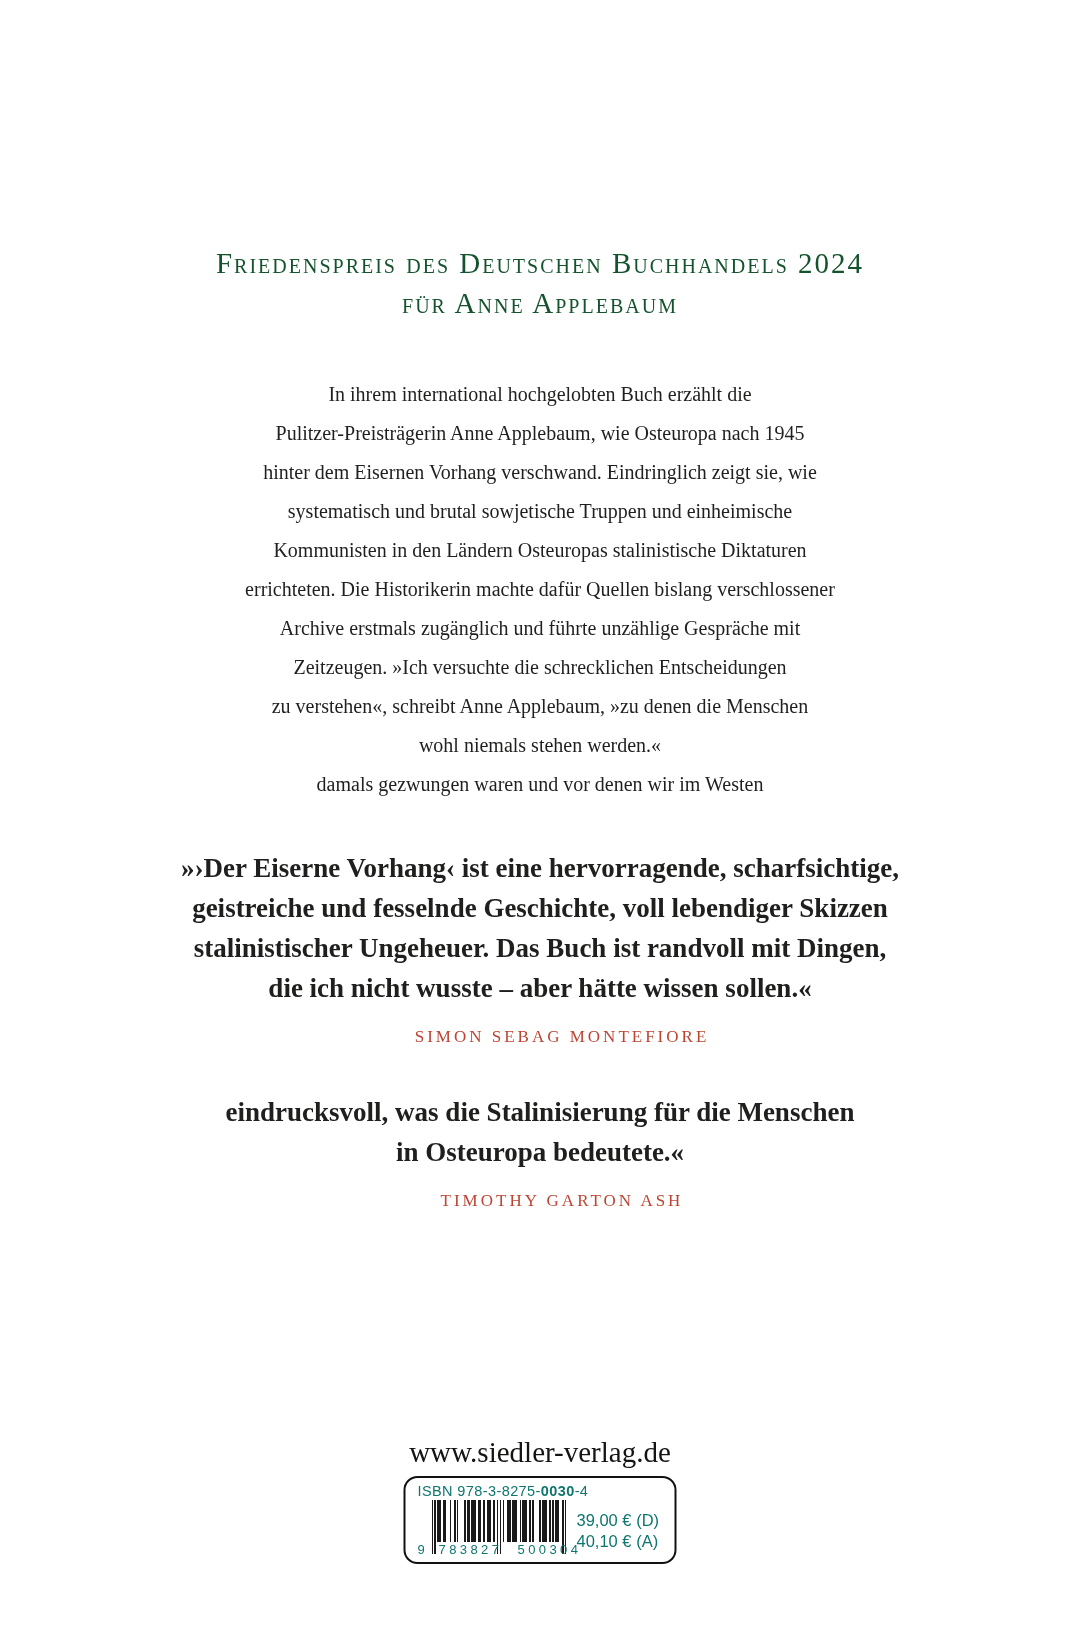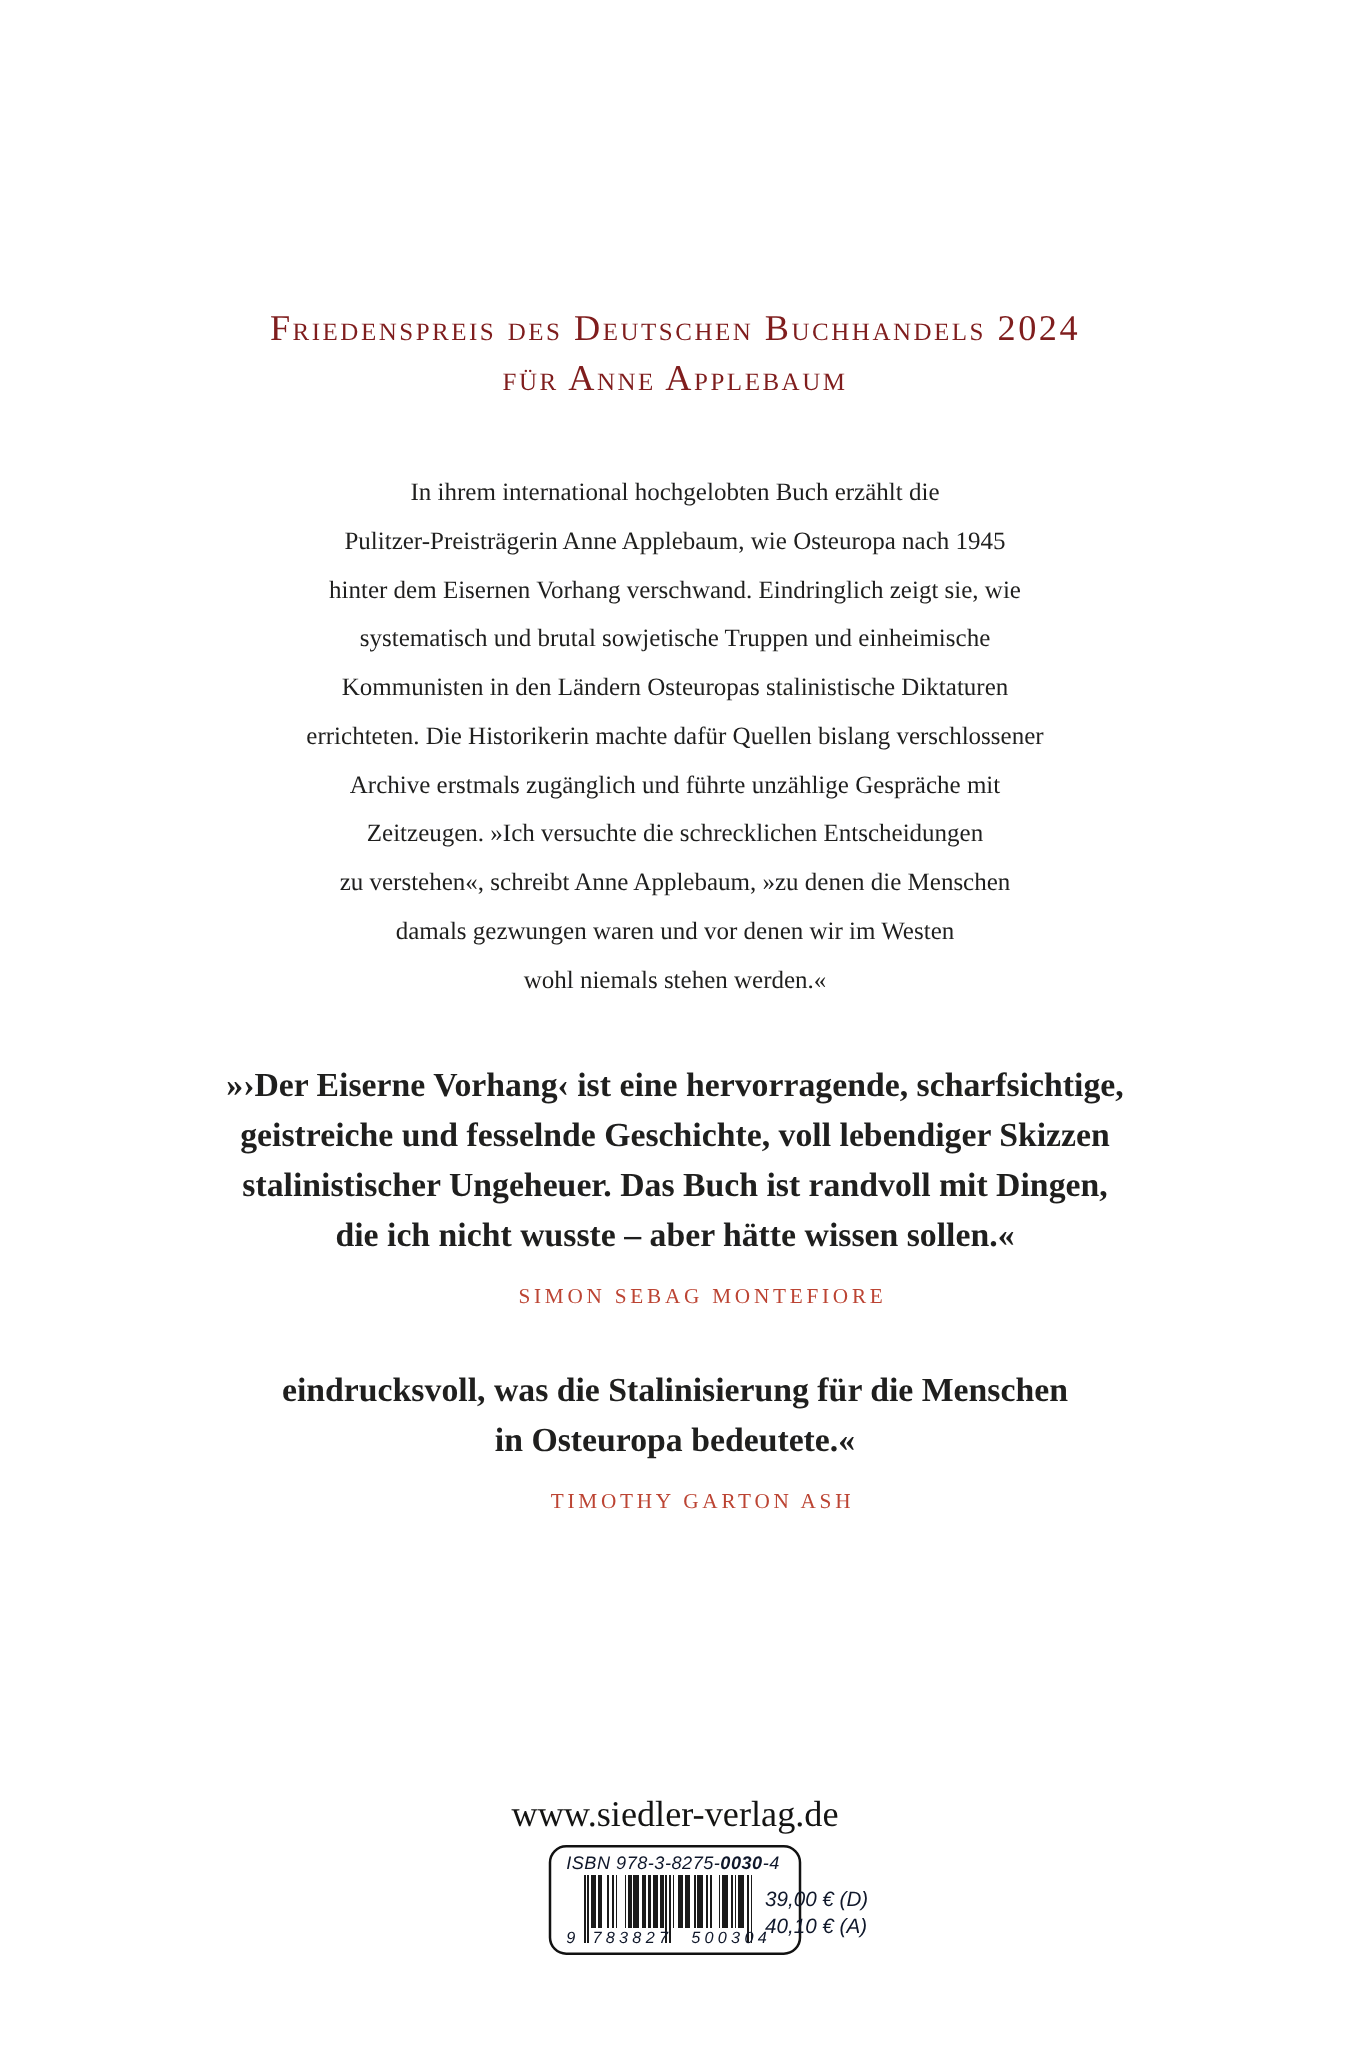--- a/index.html
+++ b/index.html
@@ -16,21 +16,21 @@
   }
   .col { text-align: center; }
 
   
   .award {
     padding-top: 243px;
     font-size: 29px;
     line-height: 40px;
     font-variant: small-caps;
     letter-spacing: 2px;
-    color: #7f1d1d;
+    color: #14532d;
   }
 
   
   .blurb {
     margin: 52px auto 0;
     width: 880px;
     font-size: 20px;
     line-height: 39px;
   }
 
@@ -60,30 +60,29 @@
     text-align: center;
     font-size: 29px;
     line-height: 32px;
     color: #141413;
   }
   .isbn-box {
     position: absolute;
     top: 1476px;
     left: 50%;
     transform: translateX(-50%);
-    width: 202px;
+    width: 273px;
     height: 88px;
     background: #ffffff;
     border: 2.5px solid #121212;
     border-radius: 14px;
     padding: 5px 8px 6px 12px;
     font-family: "Liberation Sans", "DejaVu Sans", sans-serif;
-    color: #0f172a;
+    color: #0f766e;
     text-align: left;
-    font-style: italic;
   }
   .isbn-line {
     font-size: 14.5px;
     line-height: 17px;
     letter-spacing: 0.4px;
     white-space: nowrap;
   }
   .isbn-line b { font-weight: bold; }
   .bc-row { display: flex; align-items: flex-start; }
   .bc-wrap {
@@ -125,22 +124,22 @@
   <div class="col blurb">
     <div>In ihrem international hochgelobten Buch erzählt die</div>
     <div>Pulitzer-Preisträgerin Anne Applebaum, wie Osteuropa nach 1945</div>
     <div>hinter dem Eisernen Vorhang verschwand. Eindringlich zeigt sie, wie</div>
     <div>systematisch und brutal sowjetische Truppen und einheimische</div>
     <div>Kommunisten in den Ländern Osteuropas stalinistische Diktaturen</div>
     <div>errichteten. Die Historikerin machte dafür Quellen bislang verschlossener</div>
     <div>Archive erstmals zugänglich und führte unzählige Gespräche mit</div>
     <div>Zeitzeugen. »Ich versuchte die schrecklichen Entscheidungen</div>
     <div>zu verstehen«, schreibt Anne Applebaum, »zu denen die Menschen</div>
+    <div>wohl niemals stehen werden.«</div>
     <div>damals gezwungen waren und vor denen wir im Westen</div>
-    <div>wohl niemals stehen werden.«</div>
   </div>
 
   <div class="col quote">
     <div>»›Der Eiserne Vorhang‹ ist eine hervorragende, scharfsichtige,</div>
     <div>geistreiche und fesselnde Geschichte, voll lebendiger Skizzen</div>
     <div>stalinistischer Ungeheuer. Das Buch ist randvoll mit Dingen,</div>
     <div>die ich nicht wusste – aber hätte wissen sollen.«</div>
   </div>
   <div class="col attribution">SIMON SEBAG MONTEFIORE</div>
 

